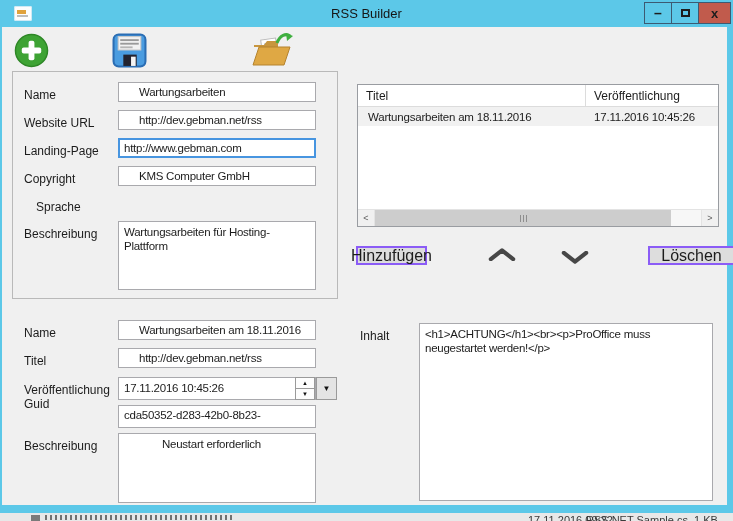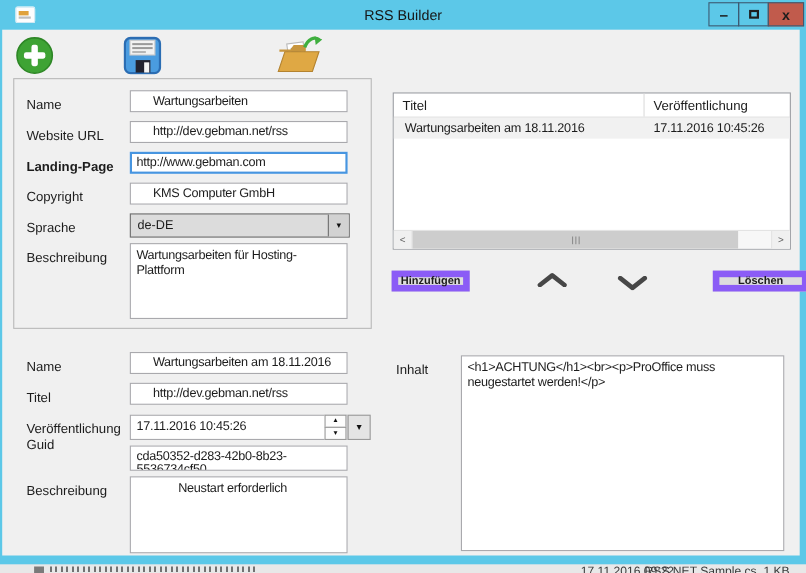--- a/index.html
+++ b/index.html
@@ -49,22 +49,22 @@
   .list-row { display:flex; height:19px; align-items:center; background:#f1f1f1; font-size:11.5px; letter-spacing:-0.2px; }
   .list-row .c1 { width:228px; padding-left:10px; }
   .list-row .c2 { flex:1; padding-left:8px; }
   .hscroll { position:absolute; left:0; bottom:0; width:100%; height:17px; background:#f7f7f7; border-top:1px solid #e3e3e3; display:flex; }
   .hs-btn { width:17px; height:100%; display:flex; align-items:center; justify-content:center; font-size:9px; color:#5c5c5c; background:#f0f0f0; }
   .hs-btn.left { border-right:1px solid #e3e3e3; }
   .hs-btn.right { border-left:1px solid #e3e3e3; margin-left:auto; }
   .hs-thumb { width:296px; height:100%; background:#cdcdcd; display:flex; align-items:center; justify-content:center; gap:2px; }
   .hs-thumb i { display:block; width:1px; height:7px; background:#8e8e8e; }
   
-  .btn { position:absolute; height:19px; background:#ddd; border:6px solid #8b5cf6; font-family:"Liberation Sans",sans-serif;
-         font-size:10px; color:#1c1c1c; display:flex; align-items:center; justify-content:center; cursor:pointer;font-weight:bold; }
+  .btn { position:absolute; height:19px; background:#ddd; border:2px solid #8b5cf6; font-family:"Liberation Sans",sans-serif;
+         font-size:16px; color:#1c1c1c; display:flex; align-items:center; justify-content:center; cursor:pointer; }
   .chev { position:absolute; cursor:pointer; }
   
   .dtp-box { position:absolute; left:118px; top:377px; width:198px; height:23px; background:#fff; border:1px solid #a9a9ad; }
   .dtp-text { position:absolute; left:5px; top:4px; font-size:11.5px; letter-spacing:-0.25px; }
   .spin { position:absolute; left:295px; top:377px; width:20px; height:23px; display:flex; flex-direction:column; }
   .spin-btn { flex:1; background:#fdfdfd; border:1px solid #9a9a9a; display:flex; align-items:center; justify-content:center;
               font-size:6px; color:#111; }
   .spin-btn + .spin-btn { margin-top:-1px; }
   .dtp-drop { position:absolute; left:316px; top:377px; width:21px; height:23px; background:#e4e4e4; border:1px solid #9a9a9a;
               display:flex; align-items:center; justify-content:center; font-size:8px; color:#111; }
@@ -133,36 +133,30 @@
       <path d="M4 14 L14 14 L17 10 L28 10 L28 16 L4 16 Z" fill="#c8963e"></path>
       <path d="M3 34 L9 16 L40 16 L34 34 Z" fill="#dfa844" stroke="#b4832f"></path>
       <path d="M27 12 C30 4 36 2 40 5" fill="none" stroke="#3faf3f" stroke-width="3"></path>
       <path d="M36 2 L43 5 L37 10 Z" fill="#3faf3f"></path>
     </svg>
   </div>
 
   <div class="groupbox"></div>
   <span class="lbl" style="top:88px;">Name</span>
   <span class="lbl" style="top:116px;">Website URL</span>
-  <span class="lbl" style="top:144px;font-weight:bold;">Landing-Page</span>
+  <span class="lbl" style="top:144px;">Landing-Page</span>
   <span class="lbl" style="top:172px;">Copyright</span>
-  <span class="lbl" style="top:200px;">Sprache</span>
+  <span class="lbl" style="top:200px;margin-left:12px;">Sprache</span>
   <span class="lbl" style="top:227px;">Beschreibung</span>
 
   <input class="inp" style="top: 82px;" readonly="" value="Wartungsarbeiten">
   <input class="inp" style="top: 110px;" readonly="" value="http://dev.gebman.net/rss">
   <input class="inp" style="top: 166px;" readonly="" value="KMS Computer GmbH">
   <input class="inp focused" style="top: 138px;" readonly="" value="http://www.gebman.com">
 
-  <div class="combo">
-    <span class="val">de-DE</span>
-    <span class="arrow-seg">
-        <span>▼</span>
-      </span>
-  </div>
 
   <textarea class="inp" style="left: 118px; top: 221px; width: 198px; height: 69px;" readonly="">Wartungsarbeiten für Hosting-Plattform</textarea>
 
   <div class="list">
     <div class="list-header">
       <span class="c1">Titel</span>
       <span class="c2">Veröffentlichung</span>
     </div>
     <div class="list-row">
       <span class="c1">Wartungsarbeiten am 18.11.2016</span>
@@ -211,21 +205,20 @@
     <span class="spin-btn">
         <span>▼</span>
       </span>
   </div>
   <div class="dtp-drop">
       <span>▼</span>
     </div>
 
   <div class="inp guid-box">
     <div>cda50352-d283-42b0-8b23-</div>
-    <div>5536734cf50</div>
   </div>
 
   <textarea class="inp" style="left: 118px; top: 433px; width: 198px; height: 70px; padding-left: 43px;" readonly="">Neustart erforderlich</textarea>
 
   <span class="lbl" style="left:360px; top:329px;">Inhalt</span>
   <textarea class="inp" style="left: 419px; top: 323px; width: 294px; height: 178px;" readonly="">&lt;h1&gt;ACHTUNG&lt;/h1&gt;&lt;br&gt;&lt;p&gt;ProOffice muss neugestartet werden!&lt;/p&gt;</textarea>
 
 </div>
 
 </body></html>

